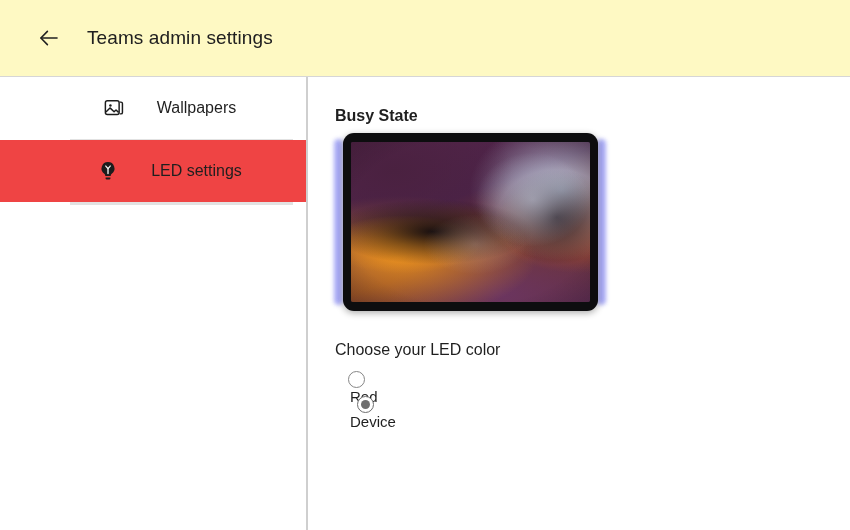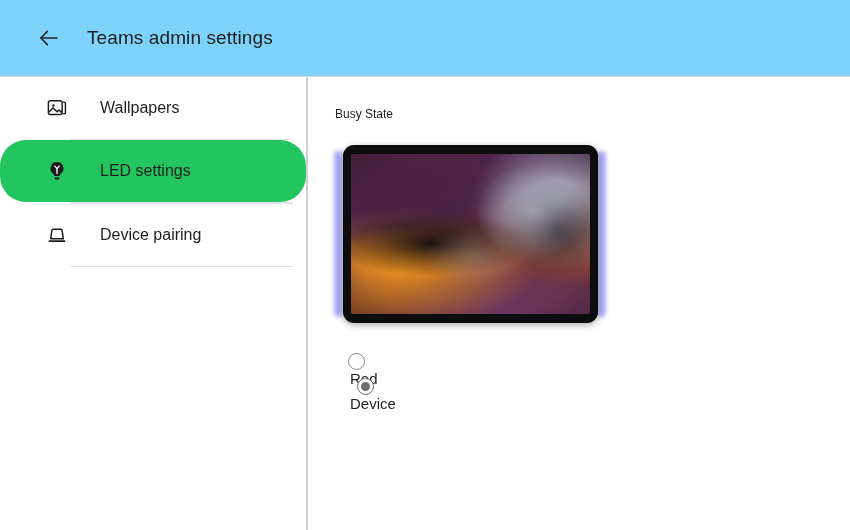--- a/index.html
+++ b/index.html
@@ -17,21 +17,21 @@
   }
 
   
   .header {
     height: 77px;
     box-sizing: border-box;
     border-bottom: 1px solid #d6d6d6;
     display: flex;
     align-items: center;
     padding-left: 30px;
-    background: #7dd3fc;
+    background: #fef9c3;
   }
   .back-btn {
     width: 38px;
     height: 38px;
     display: flex;
     align-items: center;
     justify-content: center;
     border: none;
     background: transparent;
     cursor: pointer;
@@ -58,29 +58,29 @@
     flex: 0 0 308px;
     box-sizing: border-box;
     border-right: 2px solid #cfcfcf;
     background: #ffffff;
     padding-top: 0;
   }
   .nav-item {
     height: 62px;
     display: flex;
     align-items: center;
-    padding-left: 44px;
+    padding-left: 31px;
     box-sizing: border-box;
     cursor: pointer;
     background: transparent;
     position: relative;
+    justify-content: center;
   }
   .nav-item.selected {
-    background: #22c55e;
-    border-radius: 26px;
+    background: #ef4444;
   }
   .nav-icon {
     width: 26px;
     height: 26px;
     flex: 0 0 26px;
     display: flex;
     align-items: center;
     justify-content: center;
     color: #1c1c1c;
   }
@@ -99,24 +99,24 @@
   }
 
   
   .content {
     flex: 1;
     padding: 30px 0 0 27px;
     box-sizing: border-box;
     background: #ffffff;
   }
   .section-title {
-    font-size: 12px;
-    color: #1f1f1f;
-    margin: 0 0 24px 0;
-    font-weight: 400;
+    font-size: 16px;
+    color: #1f1f1f;
+    margin: 0 0 8px 0;
+    font-weight: 700;
   }
 
   
   .device-wrap {
     position: relative;
     width: 270px;
     height: 178px;
   }
   .led-glow {
     position: absolute;
@@ -266,29 +266,20 @@
           <path d="M12 9.2 v5.6" stroke="#f1f1f1" stroke-width="1.5" stroke-linecap="round"></path>
           <path d="M12 9.4 L9.6 6.6 M12 9.4 L14.4 6.6" stroke="#f1f1f1" stroke-width="1.4" stroke-linecap="round"></path>
         </svg>
       </span>
       <span class="nav-label">LED settings</span>
     </div>
     <div class="nav-divider"></div>
 
     <div class="nav-divider"></div>
 
-    <div class="nav-item">
-      <span class="nav-icon">
-        <svg width="22" height="22" viewBox="0 0 24 24" fill="none" stroke="#1c1c1c" stroke-width="1.6" stroke-linejoin="round">
-          <path d="M6.4 7.2 a1.6 1.6 0 0 1 1.6 -1.5 h8 a1.6 1.6 0 0 1 1.6 1.5 l1.3 9.0 H5.1 Z"></path>
-          <path d="M3.8 18.6 H20.2" stroke-width="2.0" stroke-linecap="round"></path>
-        </svg>
-      </span>
-      <span class="nav-label">Device pairing</span>
-    </div>
     <div class="nav-divider"></div>
 
   </nav>
 
   <main class="content">
 
     <h2 class="section-title">Busy State</h2>
 
     <div class="device-wrap">
       <div class="led-glow left" style="background:#a3a5f5"></div>
@@ -299,20 +290,21 @@
           <div class="wp-layer wp-orange"></div>
           <div class="wp-layer wp-wave1"></div>
           <div class="wp-layer wp-wave2"></div>
           <div class="wp-layer wp-sheen"></div>
           <div class="wp-layer wp-vignette"></div>
         </div>
       </div>
     </div>
 
     <div class="radio-block">
+      <div class="radio-legend">Choose your LED color</div>
 
       <div class="radio-row">
         <span class="radio-mark">
           <span class="radio-dot"></span>
         </span>
         <span class="radio-text">Red</span>
       </div>
 
       <div class="radio-row checked">
         <span class="radio-mark">

